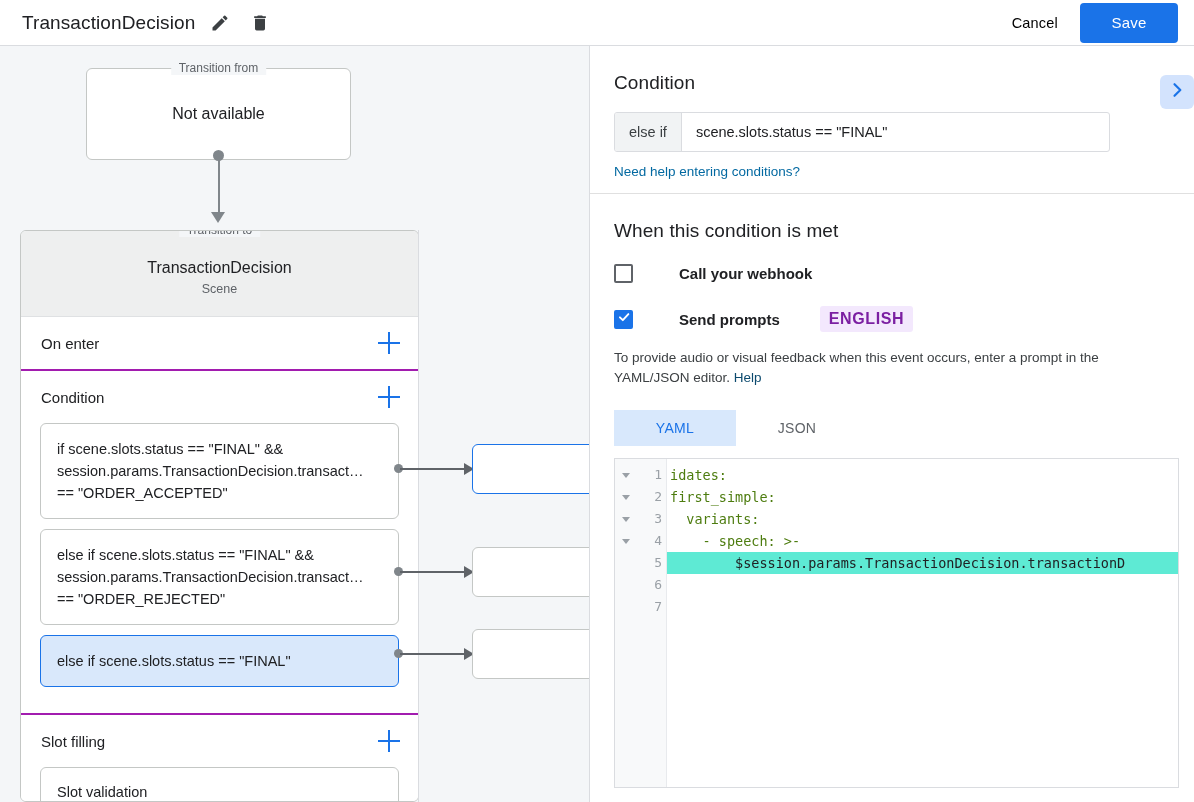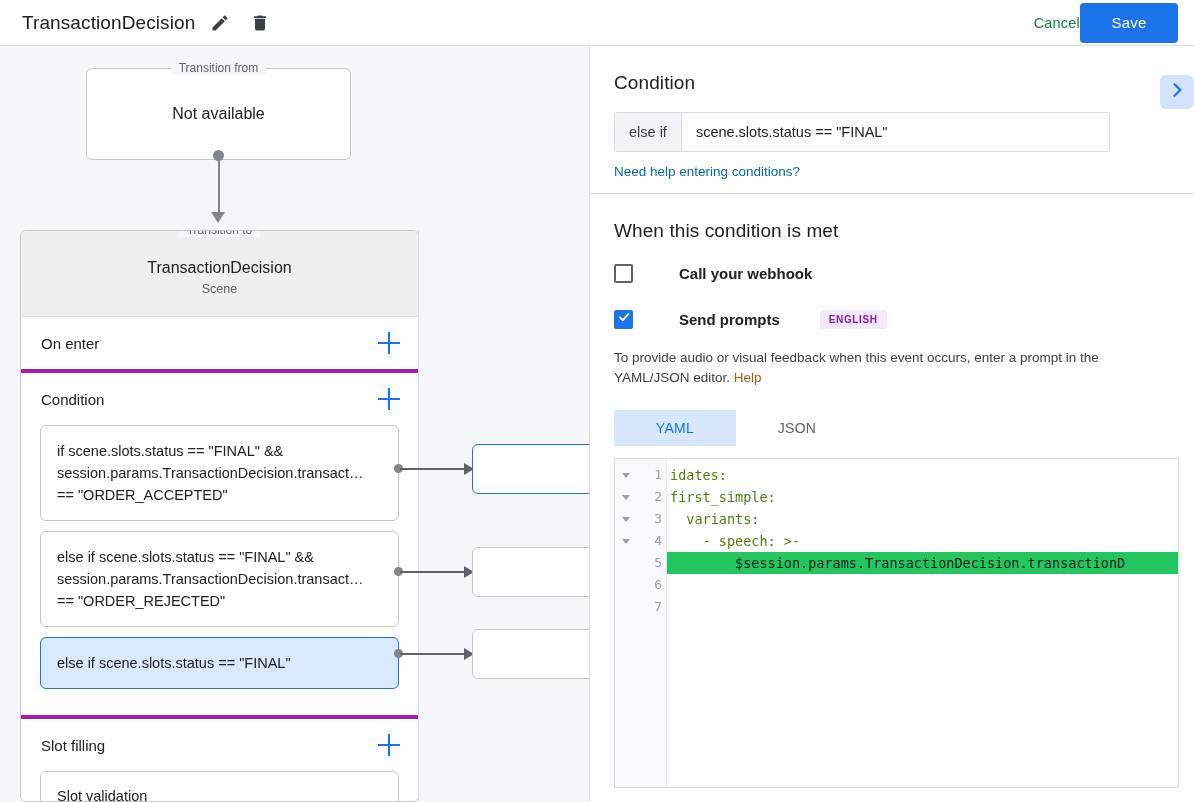--- a/index.html
+++ b/index.html
@@ -28,22 +28,22 @@
     white-space: nowrap;
   }
   .icon-btn {
     width: 30px; height: 30px; margin-left: 10px;
     display: flex; align-items: center; justify-content: center;
     border-radius: 50%; cursor: pointer; background: transparent;
   }
   .icon-btn svg { display:block; }
   .topbar-spacer { flex: 1; }
   .cancel-link {
-    color: #15803d; font-size: 14.5px; font-weight: 500;
-    cursor: pointer; letter-spacing: .2px;
+    color: #000000; font-size: 14.5px; font-weight: 500;
+    margin-right: 22px; cursor: pointer; letter-spacing: .2px;
   }
   .save-btn {
     margin-right: 16px;
     background: #1a73e8; color: #ffffff;
     font-size: 15px; font-weight: 500;
     border: none; border-radius: 4px;
     height: 40px; width: 98px;
     cursor: pointer; letter-spacing: .2px;
     font-family: "Liberation Sans", sans-serif;
   }
@@ -109,21 +109,21 @@
     border-bottom: 1px solid #dfe1e3;
     display: flex; flex-direction: column;
     align-items: center; justify-content: center;
   }
   #scene-head .legend { background: #f4f6f8; top: -8px; }
   .scene-name { font-size: 16px; color: #202124; margin-top: 8px; }
   .scene-sub { font-size: 12.5px; color: #5f6368; margin-top: 5px; }
 
   .section {
     background: #ffffff;
-    border-bottom: 4px solid #a21caf;
+    border-bottom: 2px solid #a21caf;
     padding: 0 0 0 0;
   }
   .section-head {
     display: flex; align-items: center;
     height: 52px; padding: 0 18px 0 20px;
   }
   .section-title { font-size: 15px; color: #202124; flex: 1; }
   .plus {
     width: 22px; height: 22px; position: relative; cursor: pointer;
   }
@@ -249,28 +249,28 @@
   .cbox.checked {
     background: #1a73e8; border-color: #1a73e8;
     display: flex; align-items: center; justify-content: center;
   }
   .check-label {
     margin-left: 22px; font-size: 15px; font-weight: bold; color: #202124;
   }
   .badge {
     margin-left: 16px;
     background: #f3e8fd; color: #7b1fa2;
-    font-size: 10px; font-weight: bold; letter-spacing: .6px;
+    font-size: 16px; font-weight: bold; letter-spacing: .6px;
     padding: 4px 9px; border-radius: 3px;
   }
   .helper-text {
     font-size: 13.5px; line-height: 20px; color: #3c4043;
     width: 560px; margin-top: 4px;
   }
-  .helper-text a { color: #a16207; text-decoration: none; cursor: pointer; text-align: center; }
+  .helper-text a { color: #0c4a6e; text-decoration: none; cursor: pointer; text-align: center; }
 
   
   .tabs { display: flex; margin-top: 22px; }
   .tab {
     width: 122px; height: 36px;
     display: flex; align-items: center; justify-content: center;
     font-size: 14px; font-weight: 500; color: #5f6368;
     cursor: pointer; letter-spacing: .3px;
   }
   .tab.active { background: #d8e8fc; color: #1a73e8; }
@@ -309,21 +309,21 @@
     font-size: 13px; color: #9aa0a6; padding-right: 4px;
   }
   .code {
     flex: 1; padding-top: 5px; overflow: hidden; position: relative;
   }
   .cline {
     height: 22px; line-height: 22px;
     font-size: 13.5px; white-space: pre;
     padding-left: 3px;
   }
-  .cline.hl { background: #22c55e; }
+  .cline.hl { background: #5eead4; }
   .tok-key { color: #4d7c0f; text-align: center; }
   .tok-str { color: #202124; }
 </style>
 </head>
 <body>
 
 <div id="app">
 
   <div class="topbar">
     <div class="topbar-title">TransactionDecision</div>

